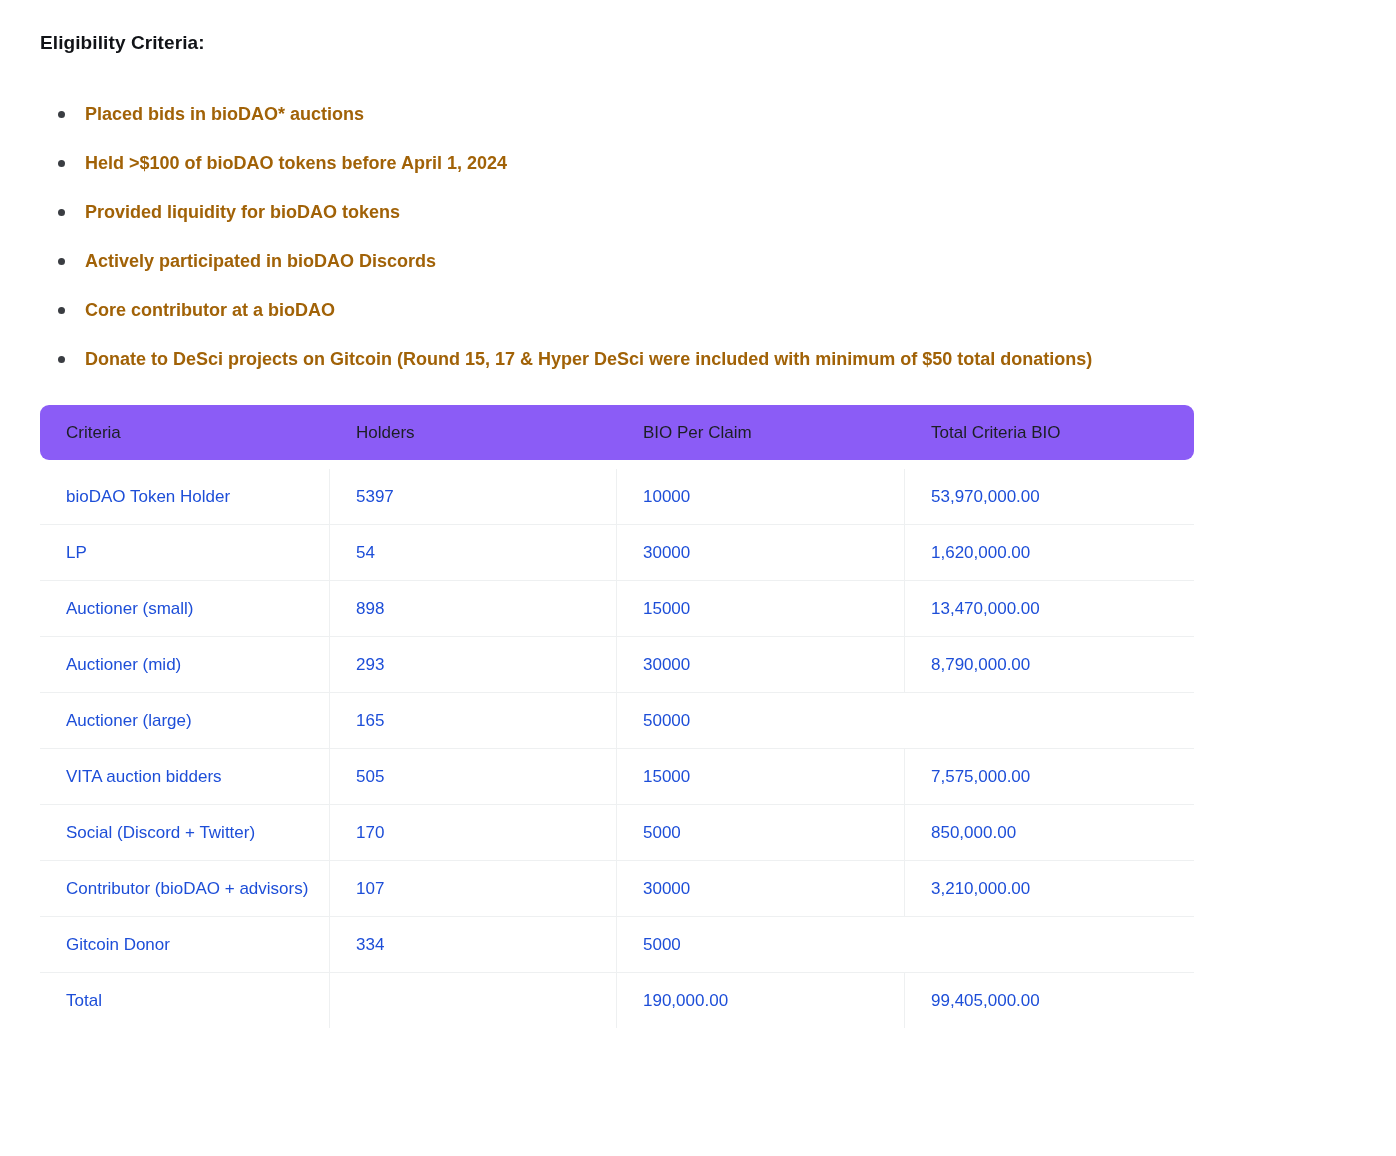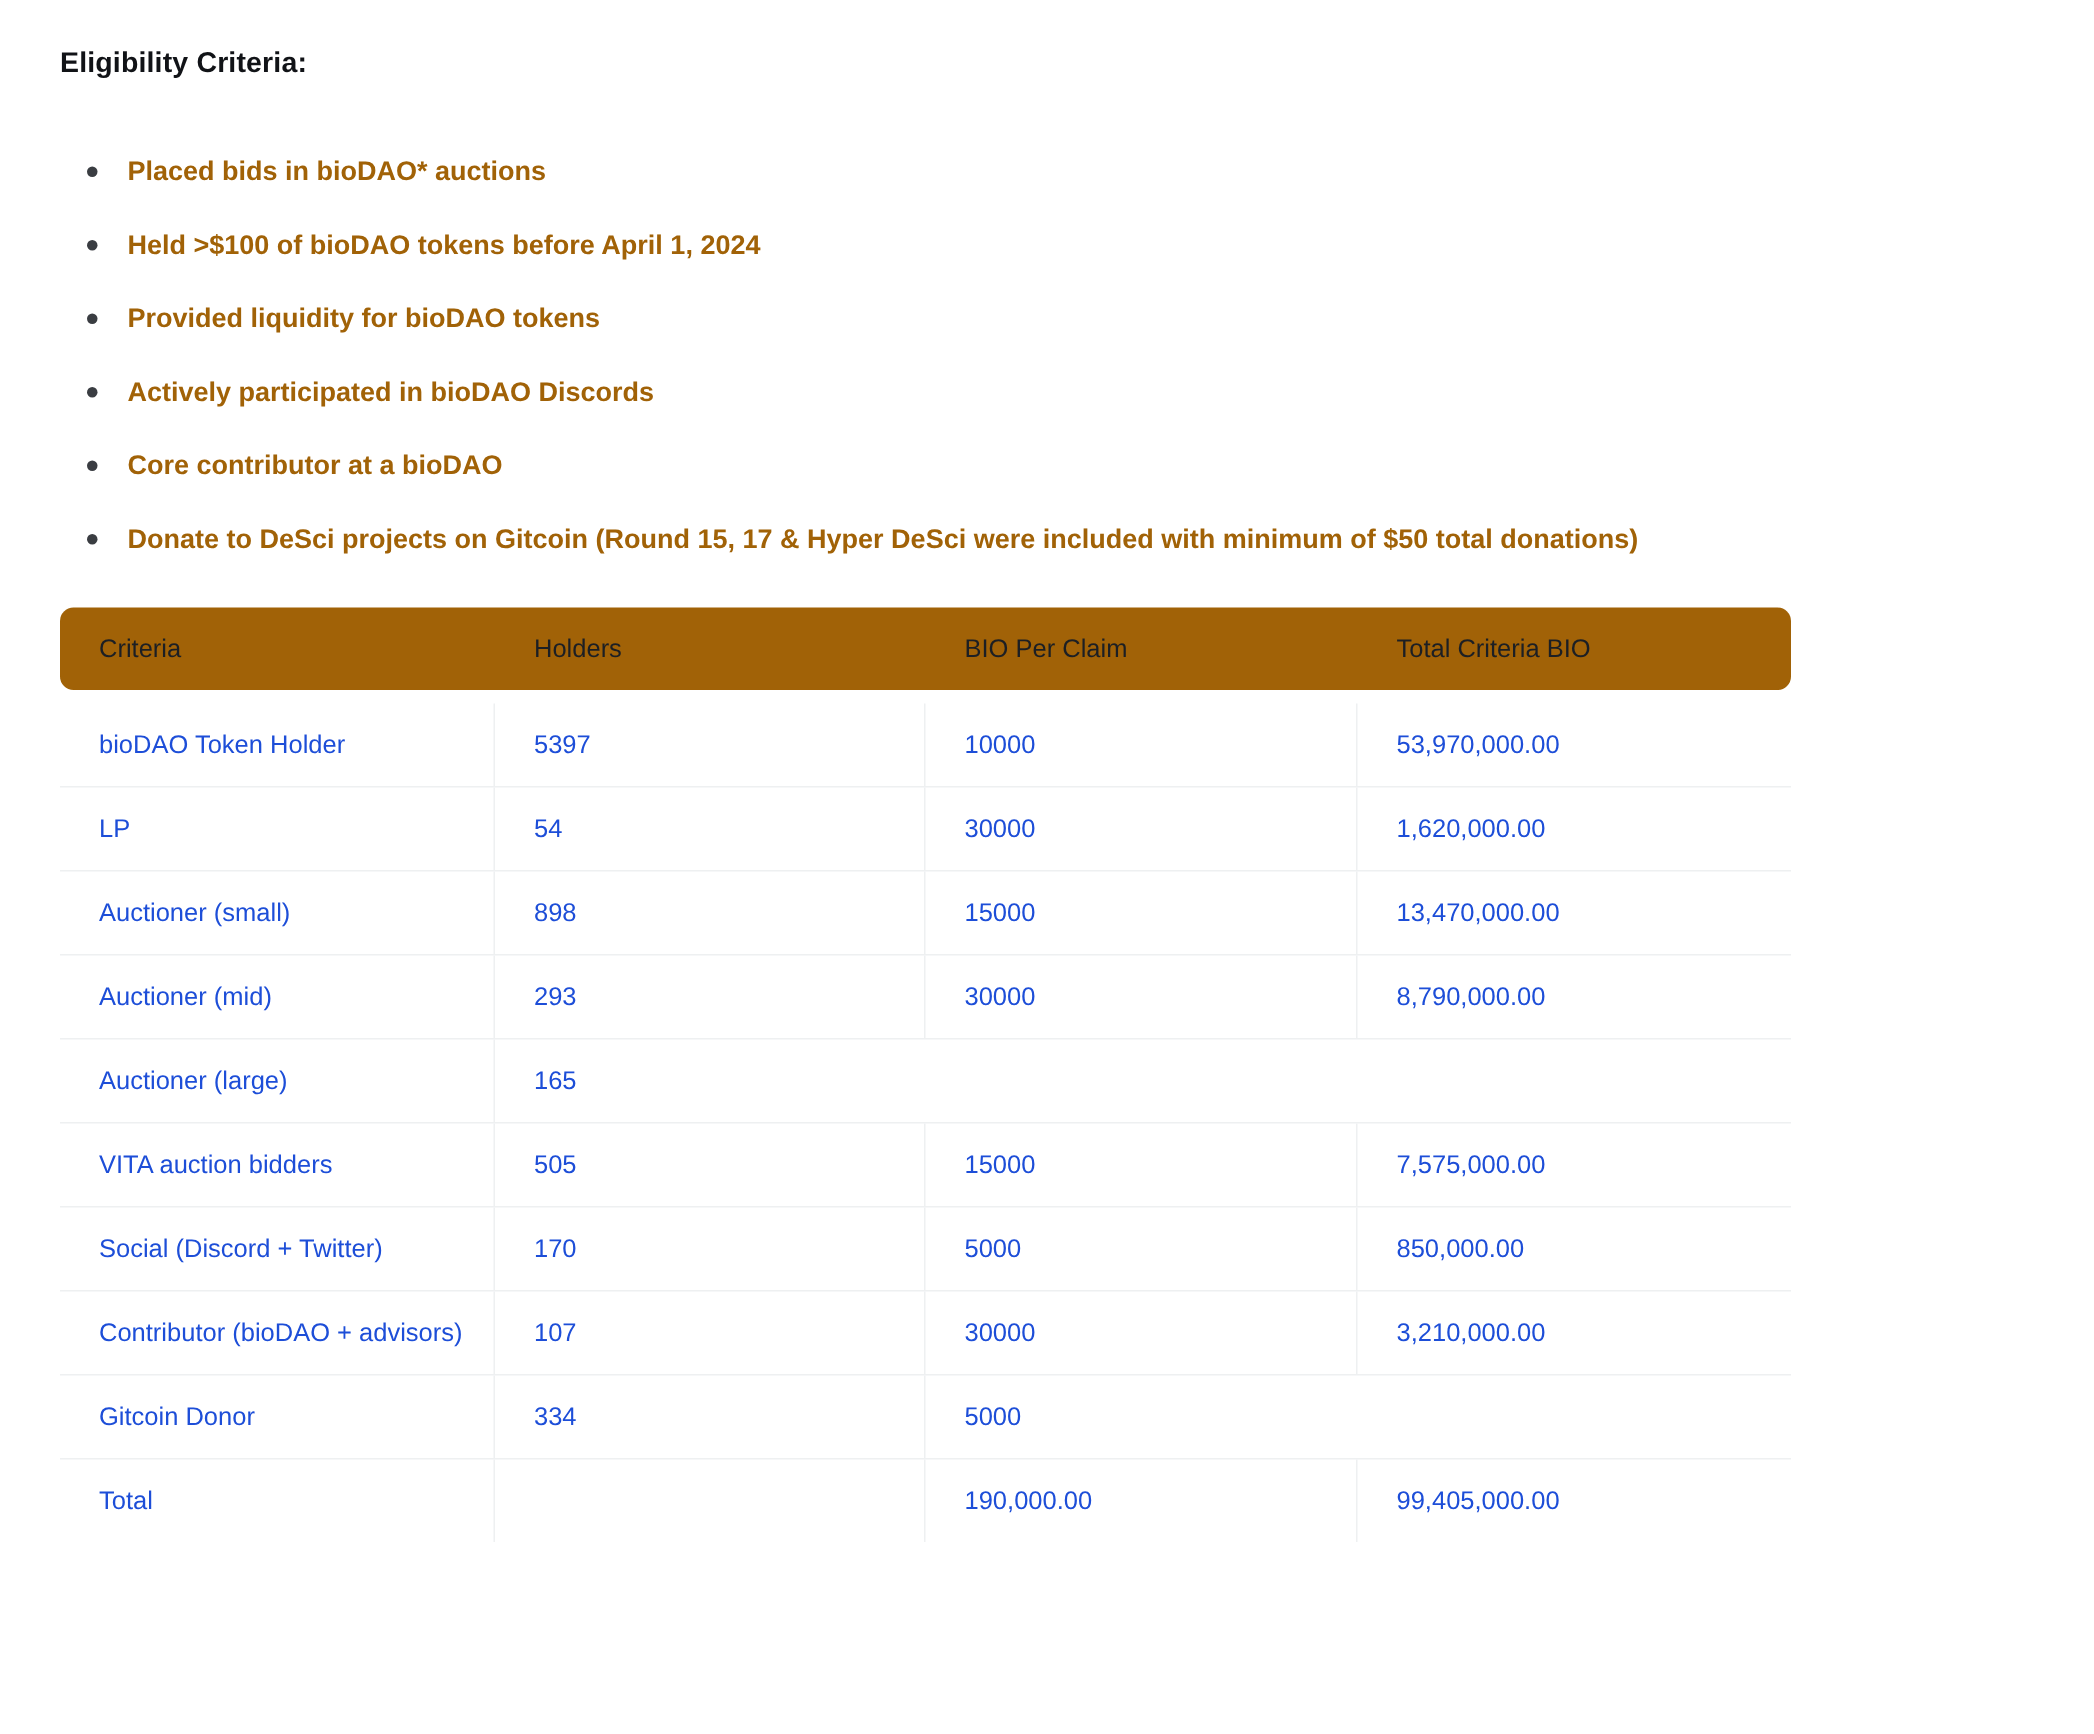--- a/index.html
+++ b/index.html
@@ -46,21 +46,21 @@
     border-radius: 50%;
     background: #3a3d42;
   }
   .table {
     width: 1154px;
     font-size: 17px;
   }
   .thead {
     display: grid;
     grid-template-columns: 290px 287px 288px 289px;
-    background: #a16207;
+    background: #8b5cf6;
     border-radius: 9px;
     height: 55px;
     align-items: center;
     margin-bottom: 9px;
   }
   .thead .th {
     padding: 0 18px 0 26px;
     color: #1c1f24;
     font-weight: 400;
   }
@@ -127,20 +127,21 @@
       </div>
       <div class="tr">
         <div class="td">Auctioner (mid)</div>
         <div class="td">293</div>
         <div class="td">30000</div>
         <div class="td">8,790,000.00</div>
       </div>
       <div class="tr">
         <div class="td">Auctioner (large)</div>
         <div class="td">165</div>
+        <div class="td">50000</div>
       </div>
       <div class="tr">
         <div class="td">VITA auction bidders</div>
         <div class="td">505</div>
         <div class="td">15000</div>
         <div class="td">7,575,000.00</div>
       </div>
       <div class="tr">
         <div class="td">Social (Discord + Twitter)</div>
         <div class="td">170</div>

